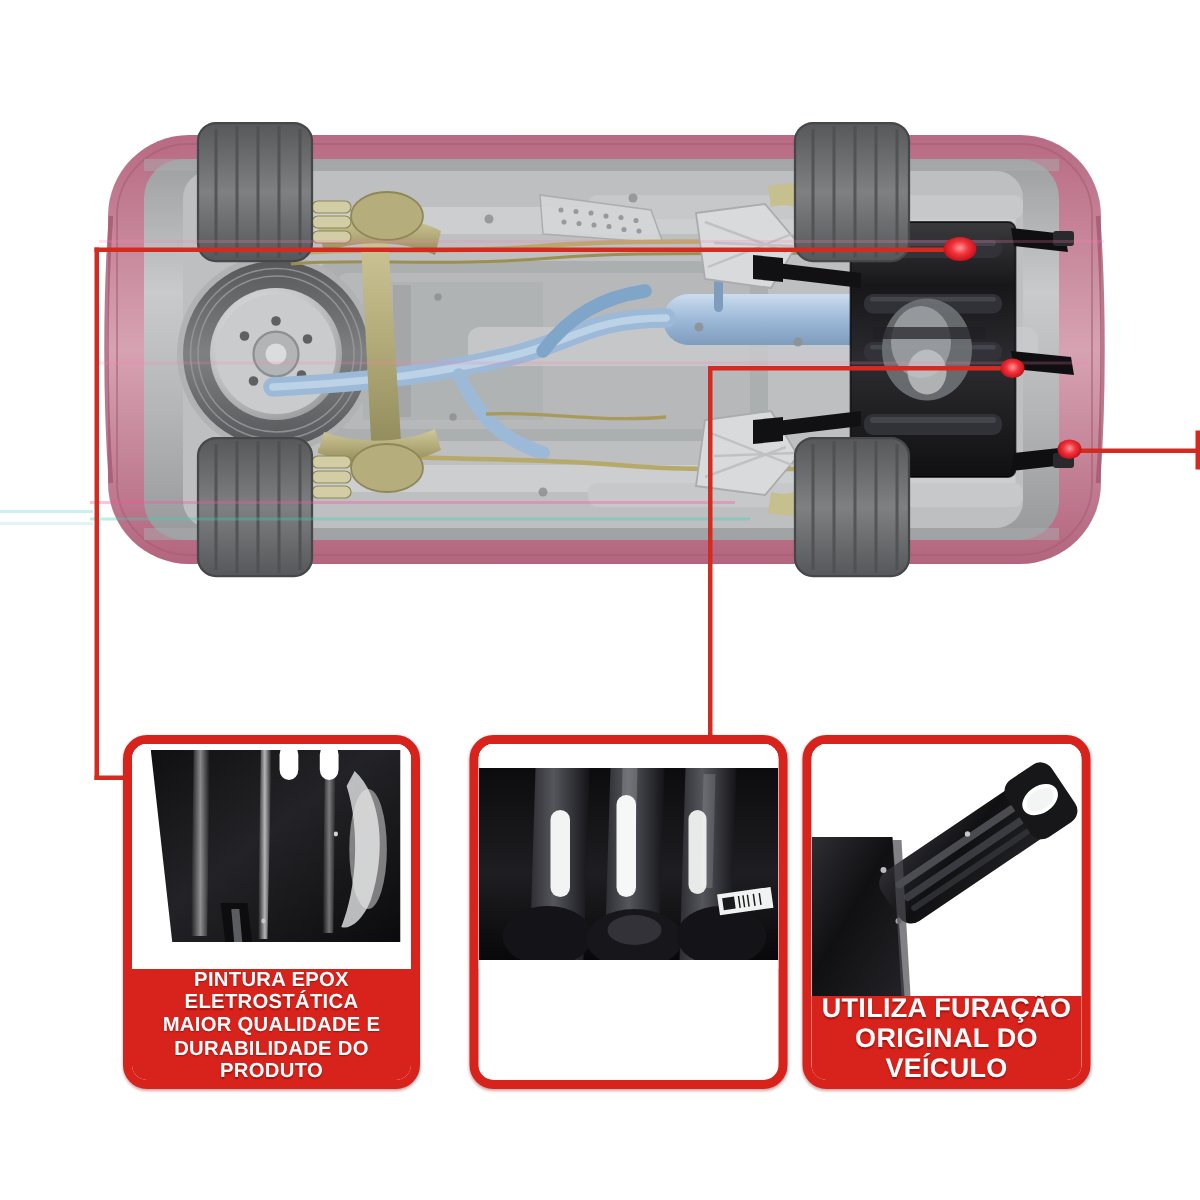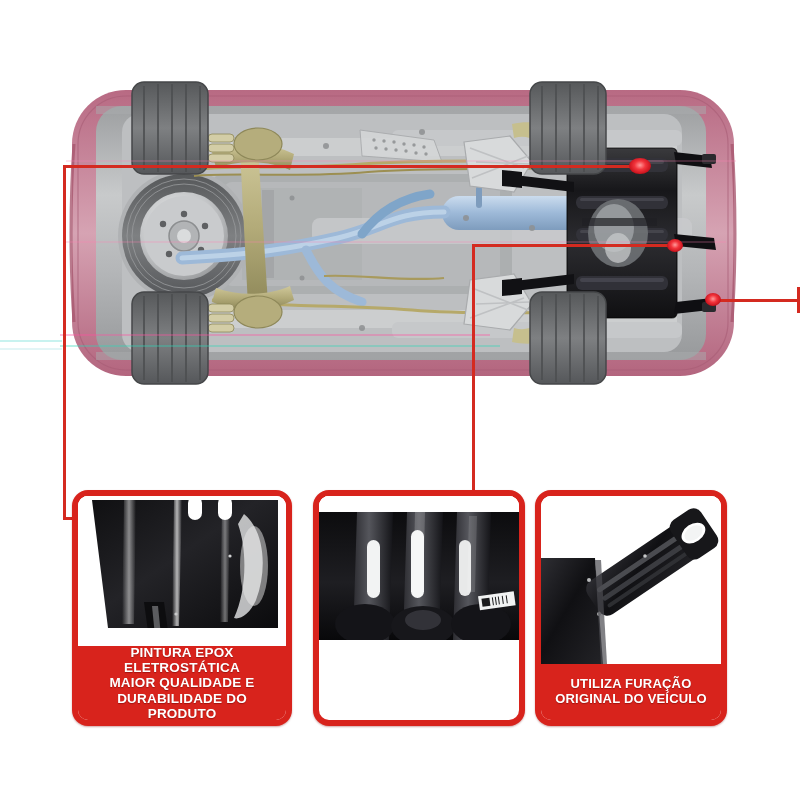--- a/index.html
+++ b/index.html
@@ -54,31 +54,31 @@
     text-align:center;
     letter-spacing:.2px;
     display:flex;align-items:center;justify-content:center;
     padding:2px 4px;
     box-sizing:border-box;
     text-shadow:0 1px 1px rgba(90,0,0,.45);
   }
   .card-caption span{display:block;line-height:1.12;white-space:pre-line;}
 
   
-  #card-1{left:72px;top:490px;width:220px;height:236px;}
+  #card-1{left:82px;top:490px;width:198px;height:236px;}
   #card-1 .card-photo{height:150px;}
   #card-1 .card-caption{height:74px;font-size:13.5px;}
 
   #card-2{left:313px;top:490px;width:212px;height:236px;}
   #card-2 .card-photo{height:150px;}
   #card-2 .card-caption{height:74px;font-size:13.5px;}
 
   #card-3{left:535px;top:490px;width:192px;height:236px;}
   #card-3 .card-photo{height:168px;}
-  #card-3 .card-caption{height:56px;font-size:13px;}
+  #card-3 .card-caption{height:56px;font-size:18px;}
 
   
   .streak{position:absolute;height:2px;opacity:.5;}
 </style>
 </head>
 <body>
 
 <div id="stage">
 
   <div id="car-photo" aria-label="Vista inferior do veiculo com protetor de carter instalado">

